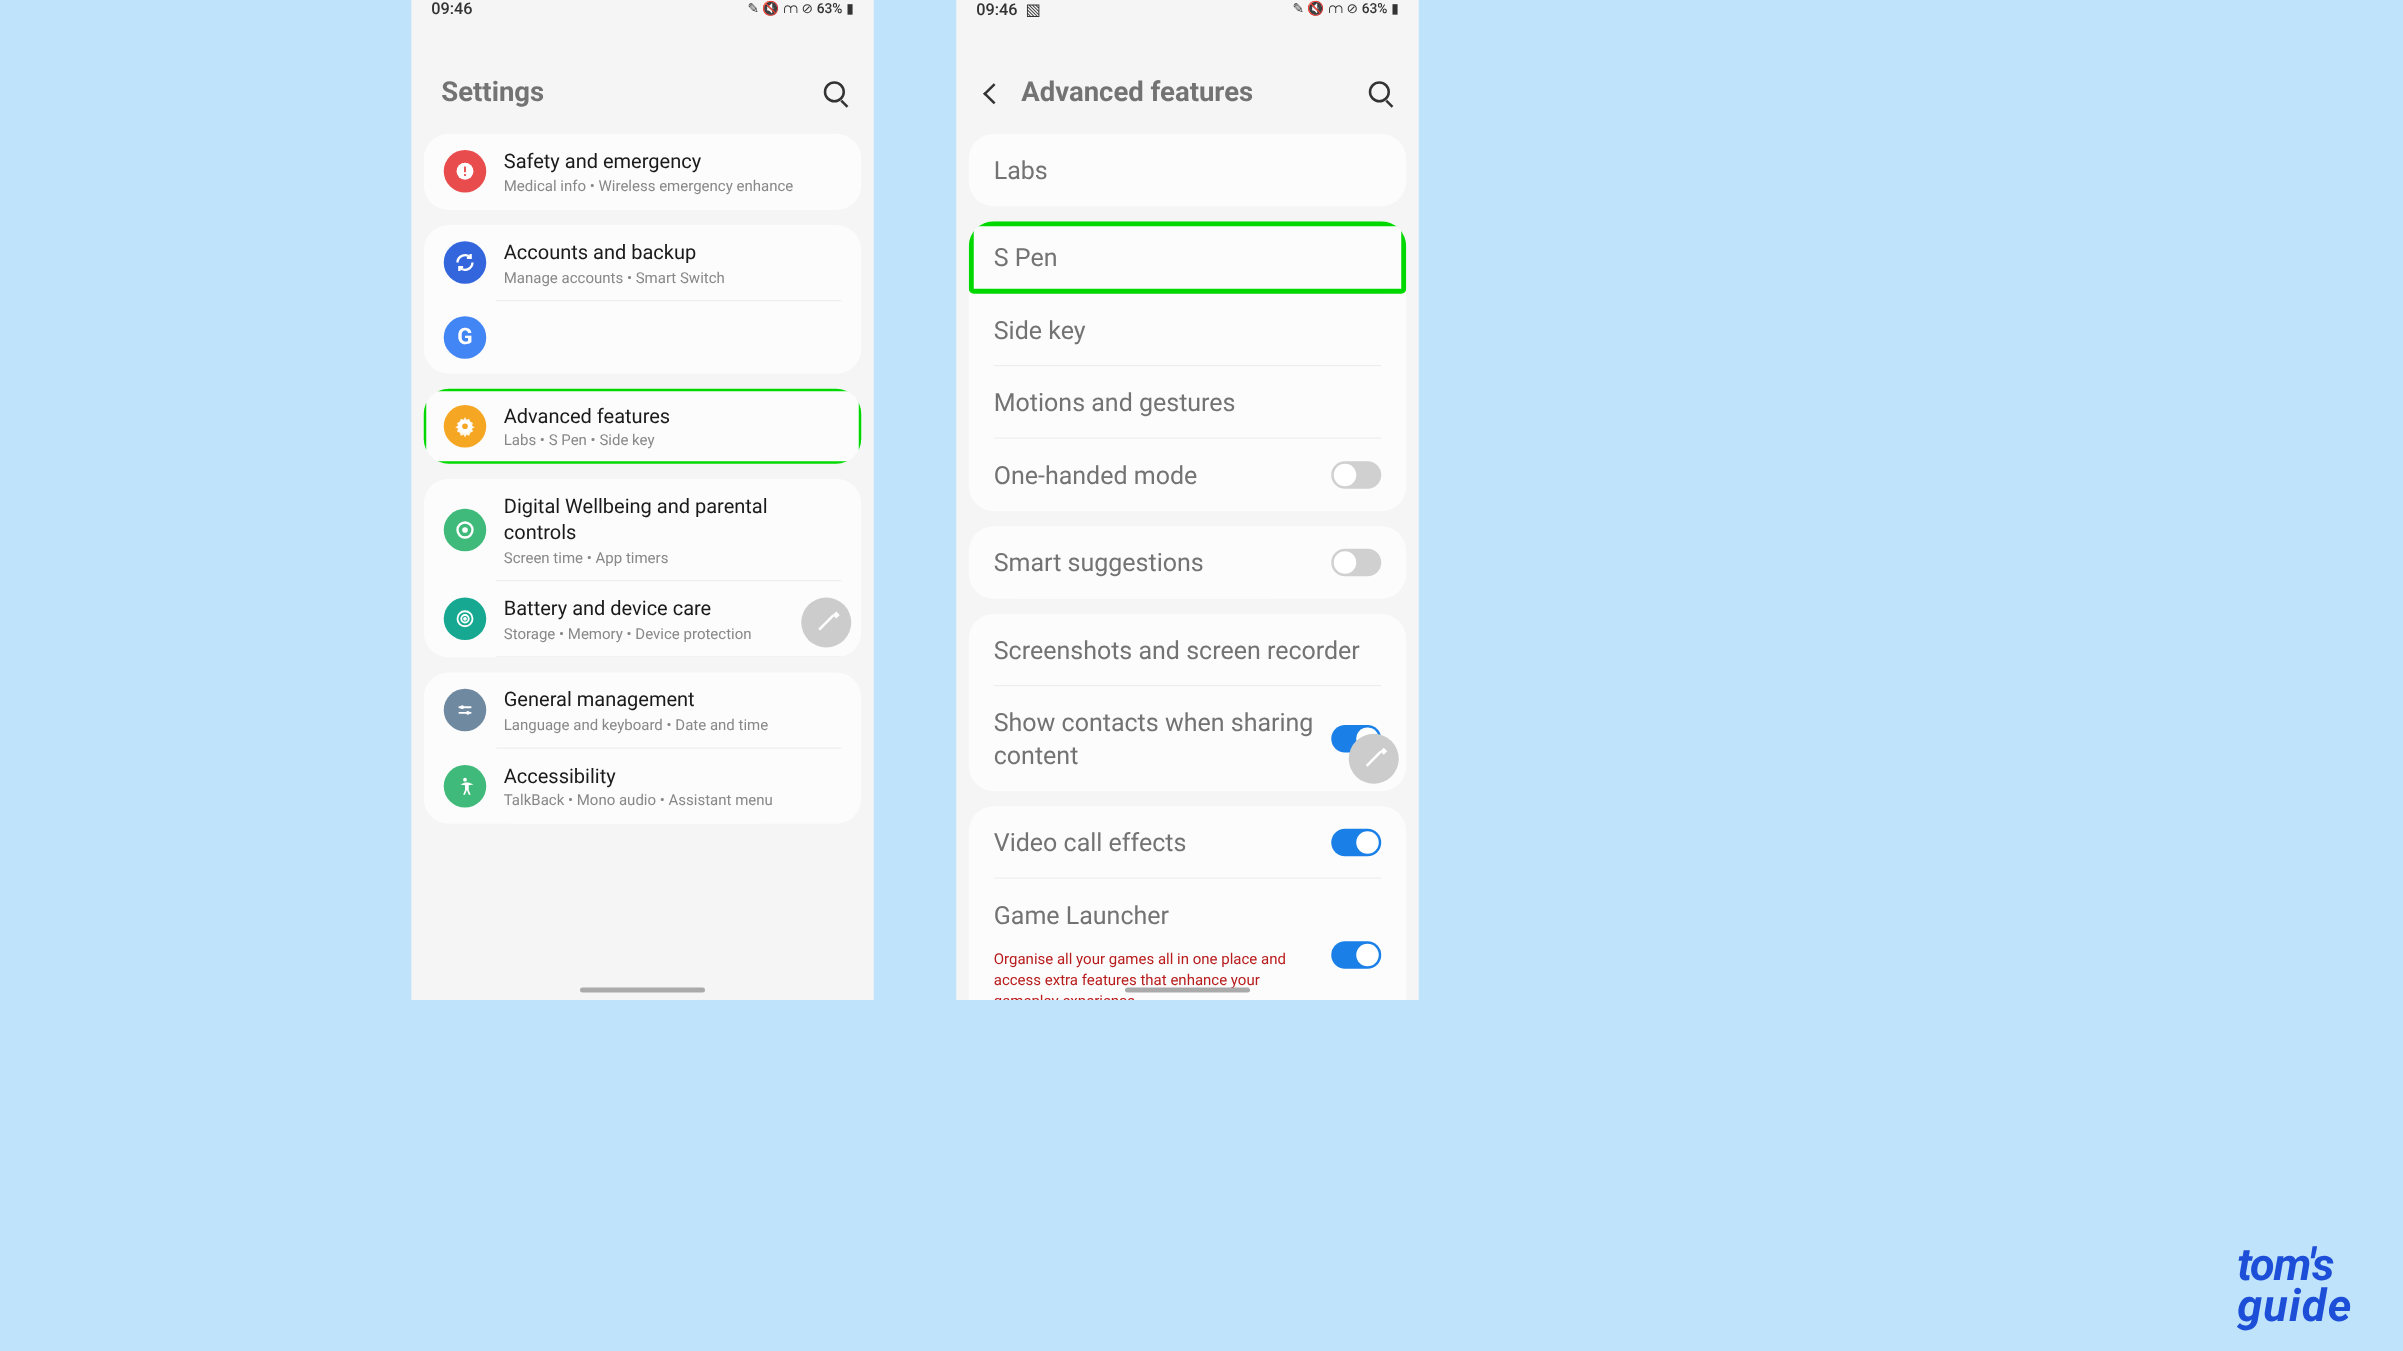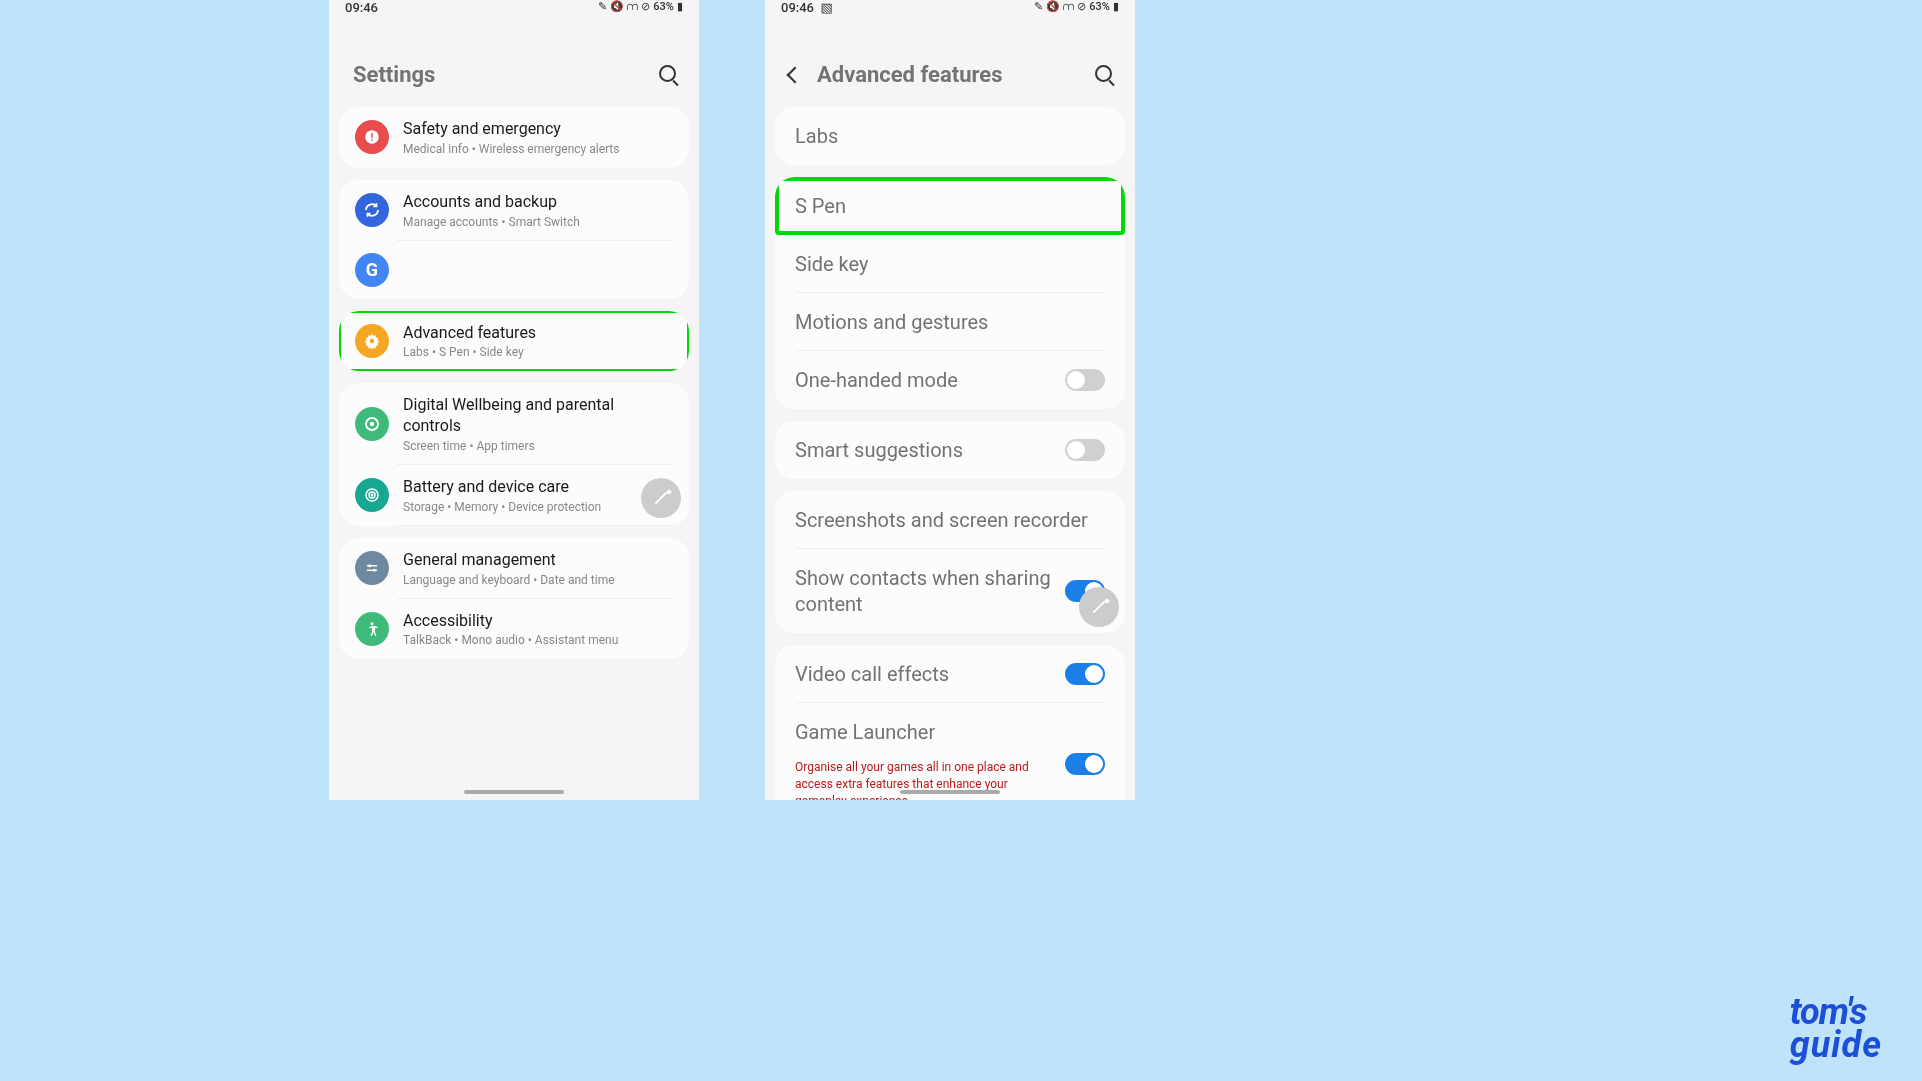--- a/index.html
+++ b/index.html
@@ -69,21 +69,21 @@
     <div class="list-item">
       <div class="item-icon" style="background:#e84c4c">
           <svg class="glyph" viewBox="0 0 24 24" fill="#fff">
             <circle cx="12" cy="12" r="9"></circle>
             <rect x="11" y="7" width="2" height="6" fill="#e84c4c"></rect>
             <rect x="11" y="15" width="2" height="2" fill="#e84c4c"></rect>
           </svg>
         </div>
       <div class="item-text">
         <div class="item-title">Safety and emergency</div>
-        <div class="item-sub">Medical info  •  Wireless emergency alerts</div>
+        <div class="item-sub">Medical info  •  Wireless emergency enhance</div>
       </div>
     </div>
   </div>
 
   <div class="card">
     <div class="list-item divider">
       <div class="item-icon" style="background:#3366dd">
           <svg class="glyph" viewBox="0 0 24 24" fill="none" stroke="#fff" stroke-width="2.5">
             <path d="M4 12a8 8 0 0 1 14-5M20 12a8 8 0 0 1-14 5"></path>
             <path d="M18 3v4h-4M6 21v-4h4"></path>

